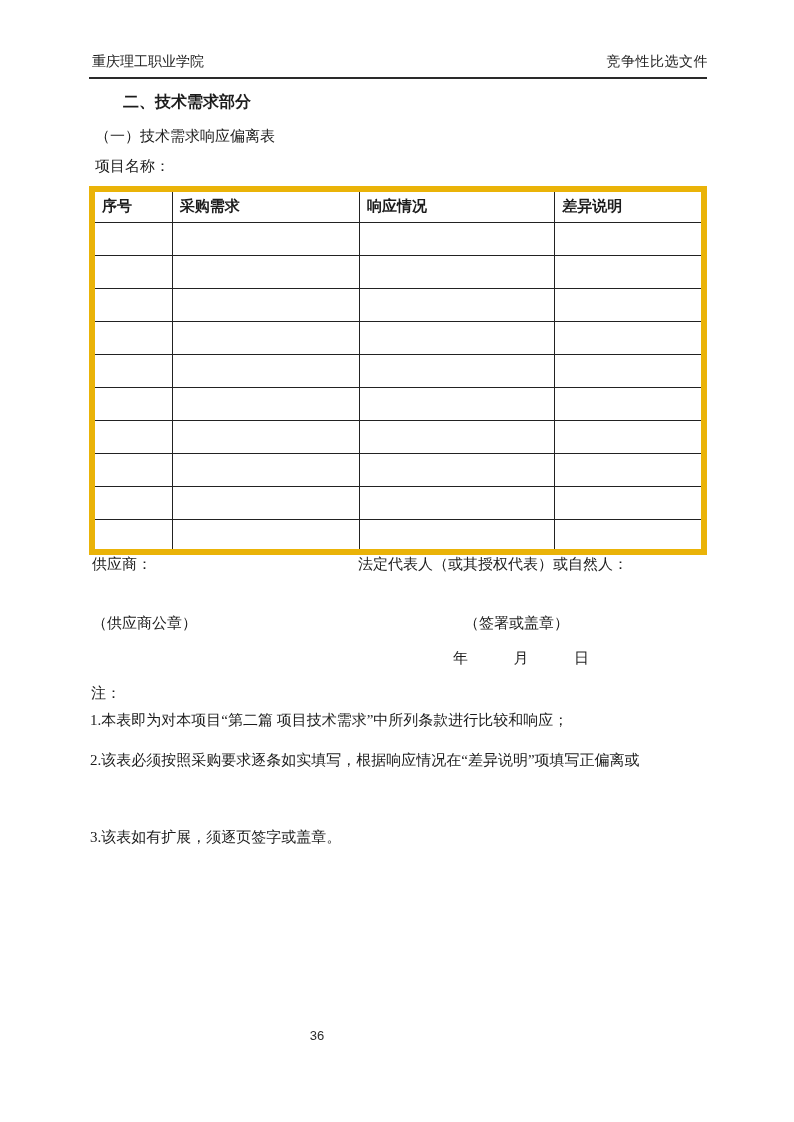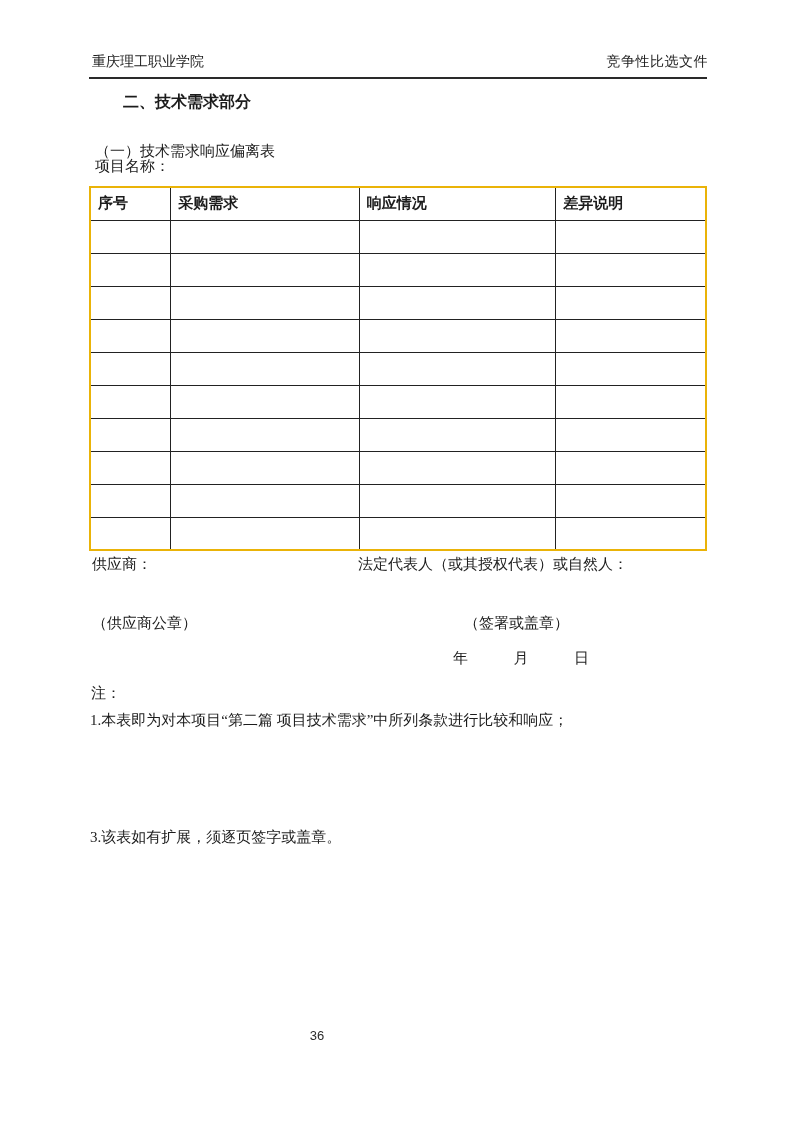--- a/index.html
+++ b/index.html
@@ -15,40 +15,40 @@
   }
   .abs { position: absolute; white-space: nowrap; }
 
   
   .hdr-left  { left: 92px;  top: 53px; font-size: 14px; }
   .hdr-right { right: 86px; top: 53px; font-size: 14px; letter-spacing: 0.5px; }
   .hdr-rule  { left: 89px; top: 77px; width: 618px; height: 2px; background: #2a2a2a; }
 
   
   .section-title   { left: 123px; top: 92px;  font-size: 16px; font-weight: bold; }
-  .subsection-title{ left: 95px;  top: 142px; font-size: 15px; }
+  .subsection-title{ left: 95px;  top: 127px; font-size: 15px; }
   .project-label   { left: 95px;  top: 157px; font-size: 15px; }
 
   
   .dev-table {
     position: absolute;
     left: 89px; top: 186px;
     width: 618px;
     border-collapse: collapse;
     table-layout: fixed;
   }
   .dev-table th, .dev-table td {
     border: 1px solid #222222;
     height: 33px;
     padding: 0 0 0 7px;
     font-size: 15px;
     text-align: left;
     vertical-align: middle;
   }
-  .dev-table { border: 2px solid #eab308; }
+  .dev-table { border: 6px solid #eab308; }
   .dev-table th { font-weight: bold; }
 
   
   .sig-supplier   { left: 92px;  top: 555px; font-size: 15px; }
   .sig-legalrep   { left: 358px; top: 555px; font-size: 15px; }
   .sig-seal-left  { left: 92px;  top: 614px; font-size: 15px; text-align: center; }
   .sig-seal-right { left: 464px; top: 614px; font-size: 15px; }
   .sig-date {
     left: 453px; top: 649px; width: 136px;
     display: flex; justify-content: space-between;
@@ -169,17 +169,18 @@
   <span class="abs sig-seal-left">（供应商公章）</span>
   <span class="abs sig-seal-right">（签署或盖章）</span>
   <div class="abs sig-date">
     <span>年</span>
     <span>月</span>
     <span>日</span>
   </div>
 
   <div class="abs notes-label">注：</div>
   <div class="abs note-line note-1">1.本表即为对本项目“第二篇 项目技术需求”中所列条款进行比较和响应；</div>
+  <div class="abs note-line note-2">2.该表必须按照采购要求逐条如实填写，根据响应情况在“差异说明”项填写正偏离或</div>
   <div class="abs note-line note-4">3.该表如有扩展，须逐页签字或盖章。</div>
 
   <div class="abs page-number">36</div>
 
 </div>
 
 </body></html>

